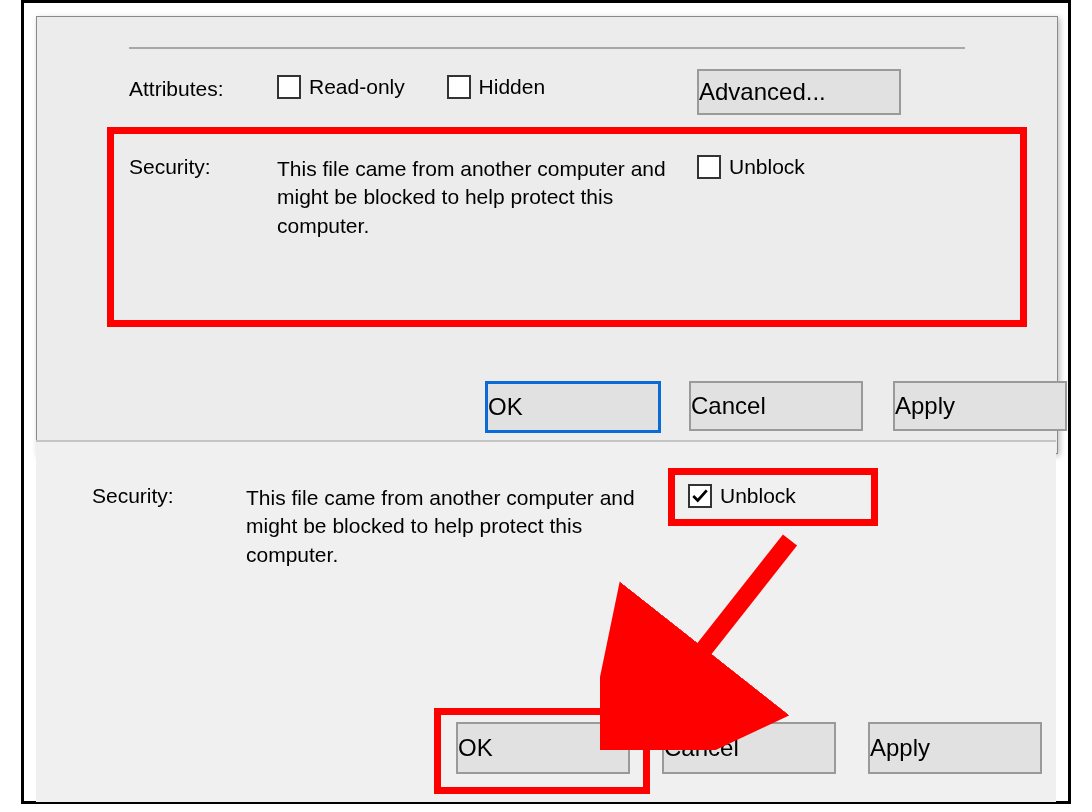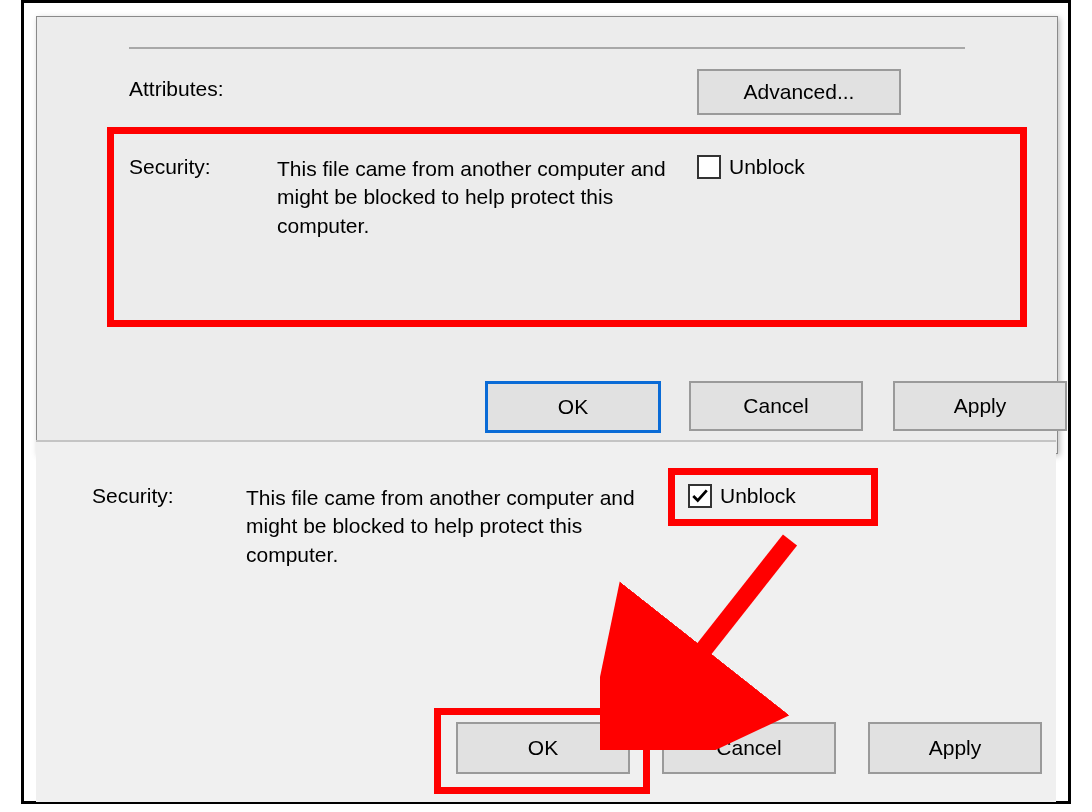--- a/index.html
+++ b/index.html
@@ -10,21 +10,21 @@
   .dialog1{position:absolute;left:36px;top:16px;width:1020px;height:436px;background:#ececec;border:1px solid #8a8a8a;box-shadow:2px 2px 6px rgba(0,0,0,.25)}
   .divider{position:absolute;left:92px;right:92px;top:30px;height:0;border-top:2px solid #a8a8a8}
   
   .label{position:absolute;left:92px;width:140px}
   .attr-checks{position:absolute;left:240px;top:58px}
   .chk{display:inline-flex;align-items:center;margin-right:36px}
   .chkbox{width:24px;height:24px;border:2px solid #333;background:#fff;margin-right:8px;display:inline-flex;align-items:center;justify-content:center;box-sizing:border-box}
   .chkbox.checked svg{display:block}
   .chkbox svg{display:none;width:18px;height:18px}
   .adv-btn{position:absolute;left:660px;top:52px;width:200px;height:42px}
-  .winbtn{background:#e1e1e1;border:2px solid #9a9a9a;display:flex;align-items:center;justify-content:center;font-size:21px;cursor:default}
+  .winbtn{background:#e1e1e1;border:2px solid #9a9a9a;display:flex;align-items:center;font-size:24px;cursor:default}
   .winbtn.default{border:3px solid #0a6bd6}
   
   .sec-row{position:absolute;left:0;right:0;top:138px;height:160px}
   .sec-label{position:absolute;left:92px;top:0}
   .sec-text{position:absolute;left:240px;top:0;width:395px;line-height:1.35}
   .unblock1{position:absolute;left:660px;top:0}
   
   .hl{position:absolute;border:7px solid #ff0000;pointer-events:none;box-sizing:border-box}
   .hl1{left:70px;top:110px;width:920px;height:200px}
   
@@ -52,20 +52,30 @@
 </style>
 </head>
 <body>
 <div class="canvas">
   <div class="outer"></div>
 
   <div class="dialog1">
     <div class="divider"></div>
 
     <span class="label" style="top:60px">Attributes:</span>
+    <div class="attr-checks">
+      <span class="chk">
+        <span class="chkbox"></span>
+        <span>Read-only</span>
+      </span>
+      <span class="chk">
+        <span class="chkbox"></span>
+        <span>Hidden</span>
+      </span>
+    </div>
     <div class="winbtn adv-btn">
         <span>Advanced...</span>
       </div>
 
     <div class="sec-row">
       <span class="sec-label">Security:</span>
       <div class="sec-text">This file came from another computer and might be blocked to help protect this computer.</div>
       <span class="chk unblock1">
         <span class="chkbox"></span>
         <span>Unblock</span>

